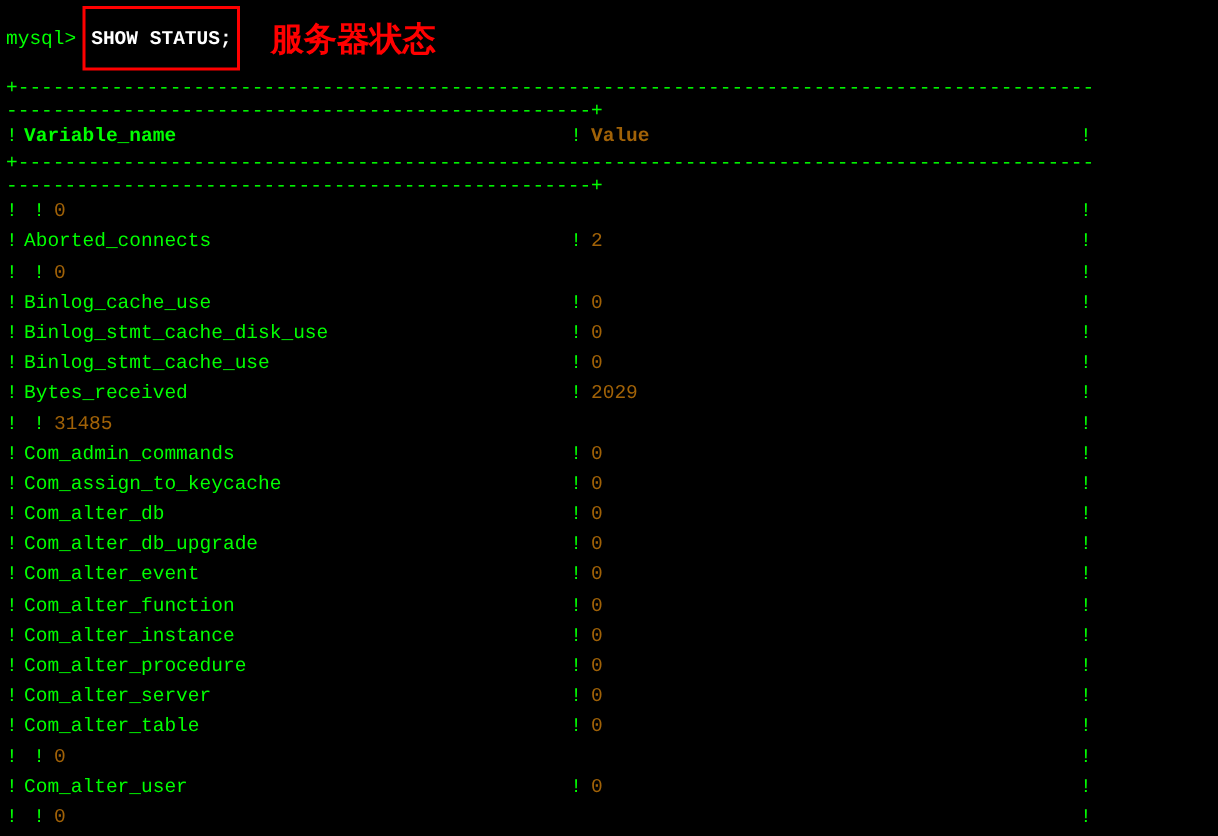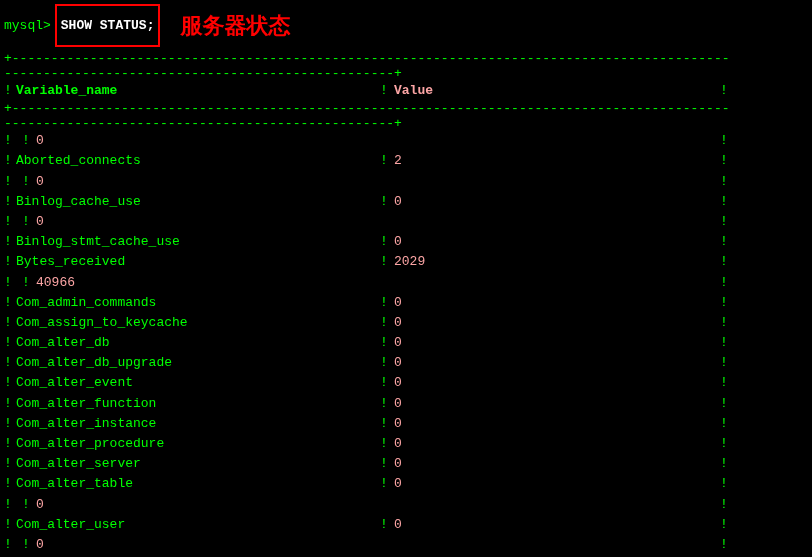--- a/index.html
+++ b/index.html
@@ -73,21 +73,21 @@
       color: #00ff00;
     }
 
     .row-value-sep {
       width: 20px;
       color: #00ff00;
       text-align: center;
     }
 
     .row-value {
-      color: #fca5a5;
+      color: #a16207;
       flex: 1;
     }
 
     .border-line {
       display: flex;
       padding: 0 4px;
       color: #00ff00;
       overflow: hidden;
     }
   </style>
@@ -140,20 +140,21 @@
   </div>
       <div class="data-row">
     <span class="row-sep">!</span>
     <span class="row-name">Binlog_cache_use</span>
     <span class="row-value-sep">!</span>
     <span class="row-value">0</span>
     <span class="row-sep">!</span>
   </div>
       <div class="data-row">
     <span class="row-sep">!</span>
+    <span class="row-name">Binlog_stmt_cache_disk_use</span>
     <span class="row-value-sep">!</span>
     <span class="row-value">0</span>
     <span class="row-sep">!</span>
   </div>
       <div class="data-row">
     <span class="row-sep">!</span>
     <span class="row-name">Binlog_stmt_cache_use</span>
     <span class="row-value-sep">!</span>
     <span class="row-value">0</span>
     <span class="row-sep">!</span>
@@ -161,21 +162,21 @@
       <div class="data-row">
     <span class="row-sep">!</span>
     <span class="row-name">Bytes_received</span>
     <span class="row-value-sep">!</span>
     <span class="row-value">2029</span>
     <span class="row-sep">!</span>
   </div>
       <div class="data-row">
     <span class="row-sep">!</span>
     <span class="row-value-sep">!</span>
-    <span class="row-value">40966</span>
+    <span class="row-value">31485</span>
     <span class="row-sep">!</span>
   </div>
       <div class="data-row">
     <span class="row-sep">!</span>
     <span class="row-name">Com_admin_commands</span>
     <span class="row-value-sep">!</span>
     <span class="row-value">0</span>
     <span class="row-sep">!</span>
   </div>
       <div class="data-row">

